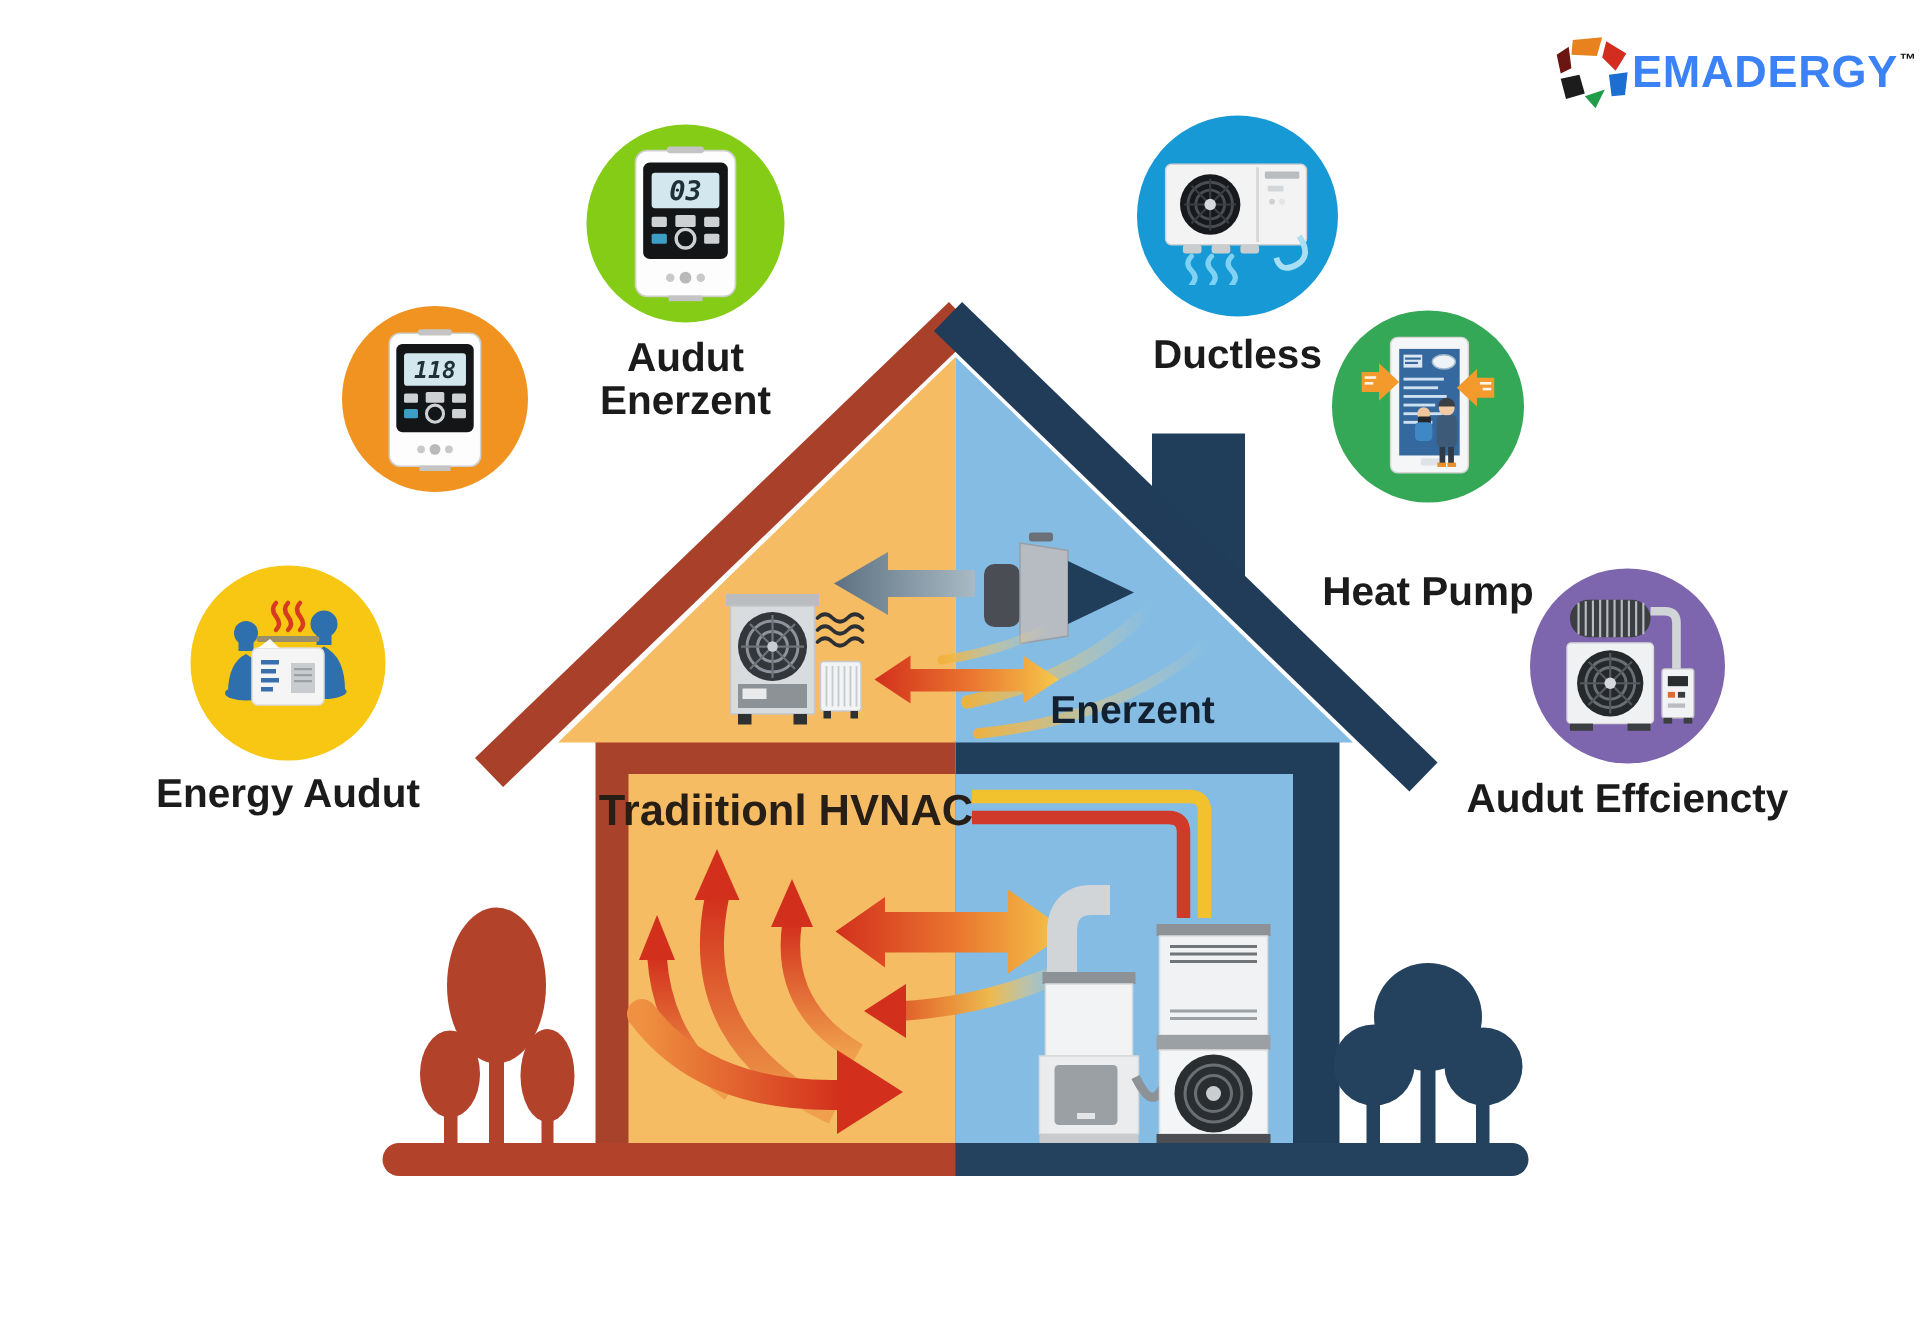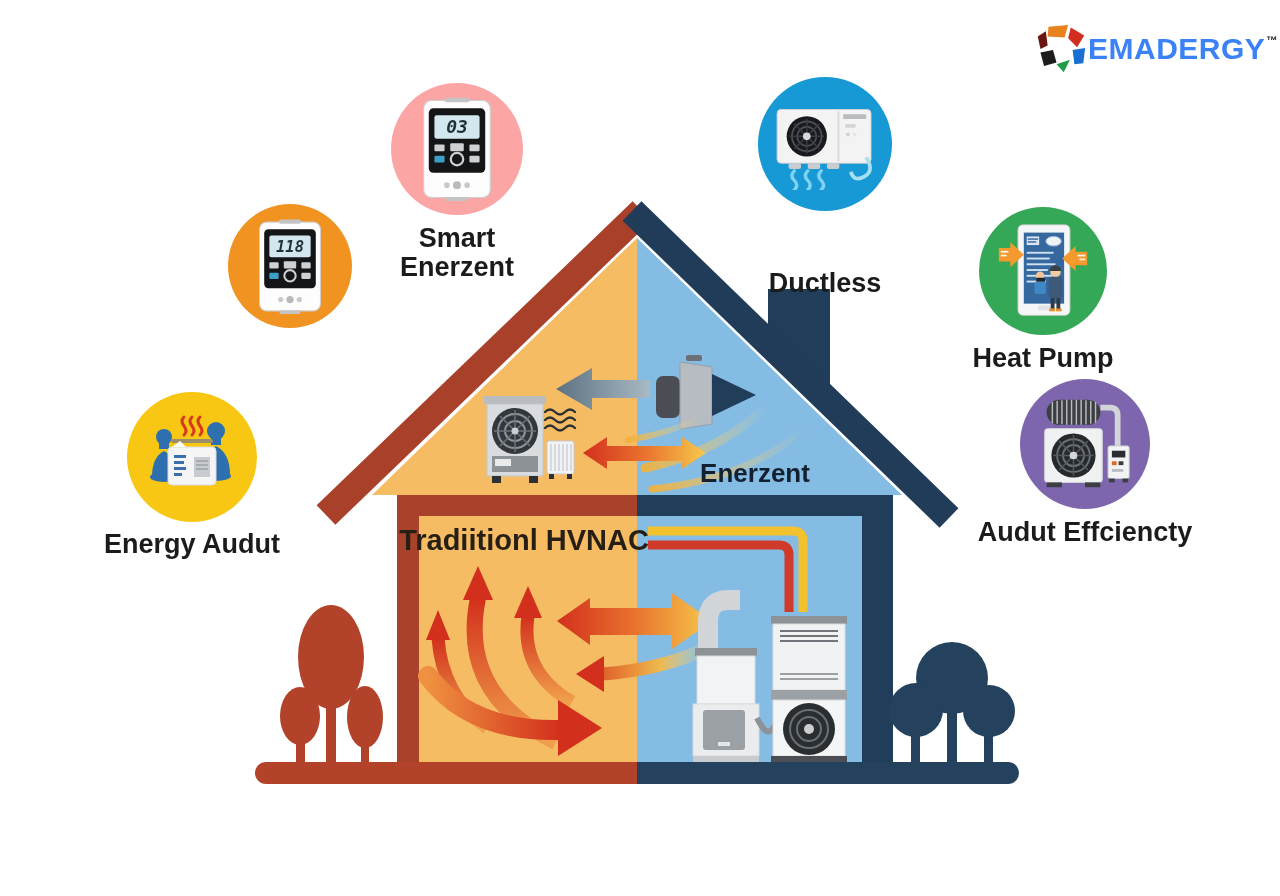--- a/index.html
+++ b/index.html
@@ -7,21 +7,21 @@
           font-family:"Liberation Sans",sans-serif;}
   .house-svg{position:absolute;left:0;top:0;}
   
   .logo{position:absolute;left:1034px;top:24px;display:flex;align-items:center;}
   .logo .brand{font-size:30px;font-weight:800;color:#3b82f6;letter-spacing:.5px;margin-left:0;}
   .logo .tm{font-size:11px;font-weight:700;color:#121212;vertical-align:top;position:relative;top:-9px;margin-left:1px;}
   
   .badge{position:absolute;width:260px;display:flex;flex-direction:column;align-items:center;}
   .badge .circle{border-radius:50%;display:flex;align-items:center;justify-content:center;flex:0 0 auto;}
   .badge .lbl{font-size:27px;font-weight:600;color:#1b1b1b;line-height:1.08;text-align:center;width:100%;}
-  .c-smart .circle{width:132px;height:132px;background:#fca5a5;margin-bottom:9px;align-items:center;}
+  .c-smart .circle{width:132px;height:132px;background:#84cc16;margin-bottom:9px;align-items:center;}
   .c-duct  .circle{width:134px;height:134px;background:#1799d6;margin-bottom:11px;}
   .c-save  .circle{width:124px;height:124px;background:#f09320;margin-bottom:9px;justify-content:center;}
   .c-heat  .circle{width:128px;height:128px;background:#35a857;margin-bottom:9px;}
   .c-audit .circle{width:130px;height:130px;background:#f7c713;margin-bottom:8px;}
   .c-heff  .circle{width:130px;height:130px;background:#7e66ae;margin-bottom:9px;}
 </style>
 </head>
 <body>
 
 <div class="canvas">
@@ -219,25 +219,25 @@
         <rect x="42" y="42" width="9" height="6" rx="1" fill="#cdd1d4"></rect>
         <rect x="11" y="52" width="9" height="6" rx="1" fill="#3e9fc6"></rect>
         <circle cx="31" cy="55" r="5.5" fill="none" stroke="#cdd1d4" stroke-width="2"></circle>
         <rect x="42" y="52" width="9" height="6" rx="1" fill="#cdd1d4"></rect>
         <circle cx="22" cy="78" r="2.5" fill="#c9c9c9"></circle>
           <circle cx="31" cy="78" r="3.5" fill="#b9b9b9"></circle>
           <circle cx="40" cy="78" r="2.5" fill="#c9c9c9"></circle>
         <rect x="21" y="88.5" width="20" height="3.5" fill="#c4c4c4"></rect>
       </svg>
     </div>
-    <div class="lbl">Smart</div>
+    <div class="lbl">Audut</div>
     <div class="lbl">Enerzent</div>
   </div>
 
-  <div class="badge c-duct" style="left:695px;top:77px;gap:47px;">
+  <div class="badge c-duct" style="left:695px;top:77px;">
     <div class="circle">
       <svg width="100" height="92" viewBox="0 0 104 96">
         <rect x="2" y="12" width="98" height="56" rx="4" fill="#f3f3f3" stroke="#d2d2d2"></rect>
         <line x1="66" y1="14" x2="66" y2="66" stroke="#d8d8d8" stroke-width="2"></line>
         <rect x="71" y="17" width="24" height="5" rx="1" fill="#b9bdc0"></rect>
         <rect x="73" y="27" width="11" height="4" rx="1" fill="#d3d6d8"></rect>
         <circle cx="76" cy="38" r="2" fill="#cfd2d4"></circle>
           <circle cx="83" cy="38" r="2" fill="#e3e5e6"></circle>
         <circle cx="33" cy="40" r="21" fill="#17191c"></circle>
         <circle cx="33" cy="40" r="15.5" fill="none" stroke="#4a4e53" stroke-width="2"></circle>
@@ -274,21 +274,21 @@
         <rect x="42" y="52" width="9" height="6" rx="1" fill="#cdd1d4"></rect>
         <circle cx="22" cy="78" r="2.5" fill="#c9c9c9"></circle>
           <circle cx="31" cy="78" r="3.5" fill="#b9b9b9"></circle>
           <circle cx="40" cy="78" r="2.5" fill="#c9c9c9"></circle>
         <rect x="21" y="88.5" width="20" height="3.5" fill="#c4c4c4"></rect>
       </svg>
     </div>
     <div class="lbl"></div>
   </div>
 
-  <div class="badge c-heat" style="left:913px;top:207px;">
+  <div class="badge c-heat" style="left:822px;top:207px;gap:36px;">
     <div class="circle">
       <svg width="96" height="96" viewBox="0 0 100 100">
         <rect x="24" y="2" width="54" height="94" rx="5" fill="#f5f6f7" stroke="#d5d5d5"></rect>
         <rect x="30" y="10" width="42" height="74" fill="#35689e"></rect>
         <rect x="33" y="14" width="13" height="9" fill="#dbe6f2"></rect>
         <rect x="34" y="16" width="11" height="1.5" fill="#35689e"></rect>
         <rect x="34" y="19" width="9" height="1.5" fill="#35689e"></rect>
         <ellipse cx="61" cy="19" rx="8" ry="5" fill="#eef3f8" stroke="#9fb6cc"></ellipse>
         <rect x="33" y="30" width="28" height="2" fill="#cfe0f0"></rect>
         <rect x="33" y="36" width="24" height="2" fill="#cfe0f0"></rect>
@@ -312,21 +312,21 @@
         <rect x="58" y="78" width="4" height="12" fill="#2e3a46"></rect>
         <rect x="64" y="78" width="4" height="12" fill="#2e3a46"></rect>
         <rect x="56.5" y="89" width="6" height="3" fill="#e8912c"></rect>
         <rect x="63.5" y="89" width="6" height="3" fill="#e8912c"></rect>
       </svg>
     </div>
     <div class="lbl">Heat Pump</div>
     <div class="lbl"></div>
   </div>
 
-  <div class="badge c-audit" style="left:62px;top:392px;">
+  <div class="badge c-audit" style="left:62px;top:377px;">
     <div class="circle">
       <svg width="100" height="92" viewBox="0 0 100 92">
         <g fill="#2e6fad">
           <circle cx="22" cy="26" r="8"></circle>
           <rect x="17" y="32" width="10" height="6"></rect>
           <path d="M10,66 Q10,46 22,40 Q34,46 34,66 Z"></path>
           <ellipse cx="22" cy="66" rx="14" ry="5"></ellipse>
           <circle cx="74" cy="20" r="9"></circle>
           <rect x="69" y="27" width="10" height="7"></rect>
           <path d="M60,64 Q60,42 74,35 Q88,42 88,64 Z"></path>

